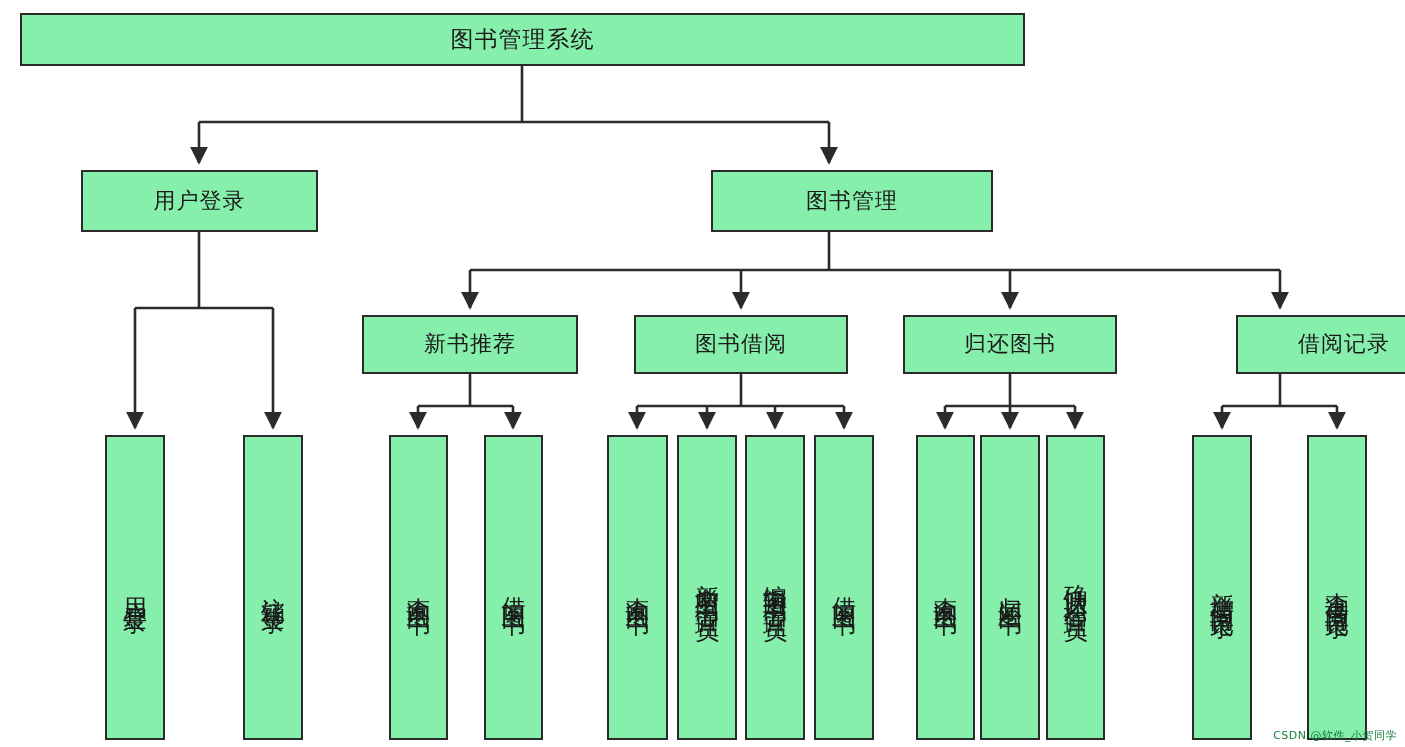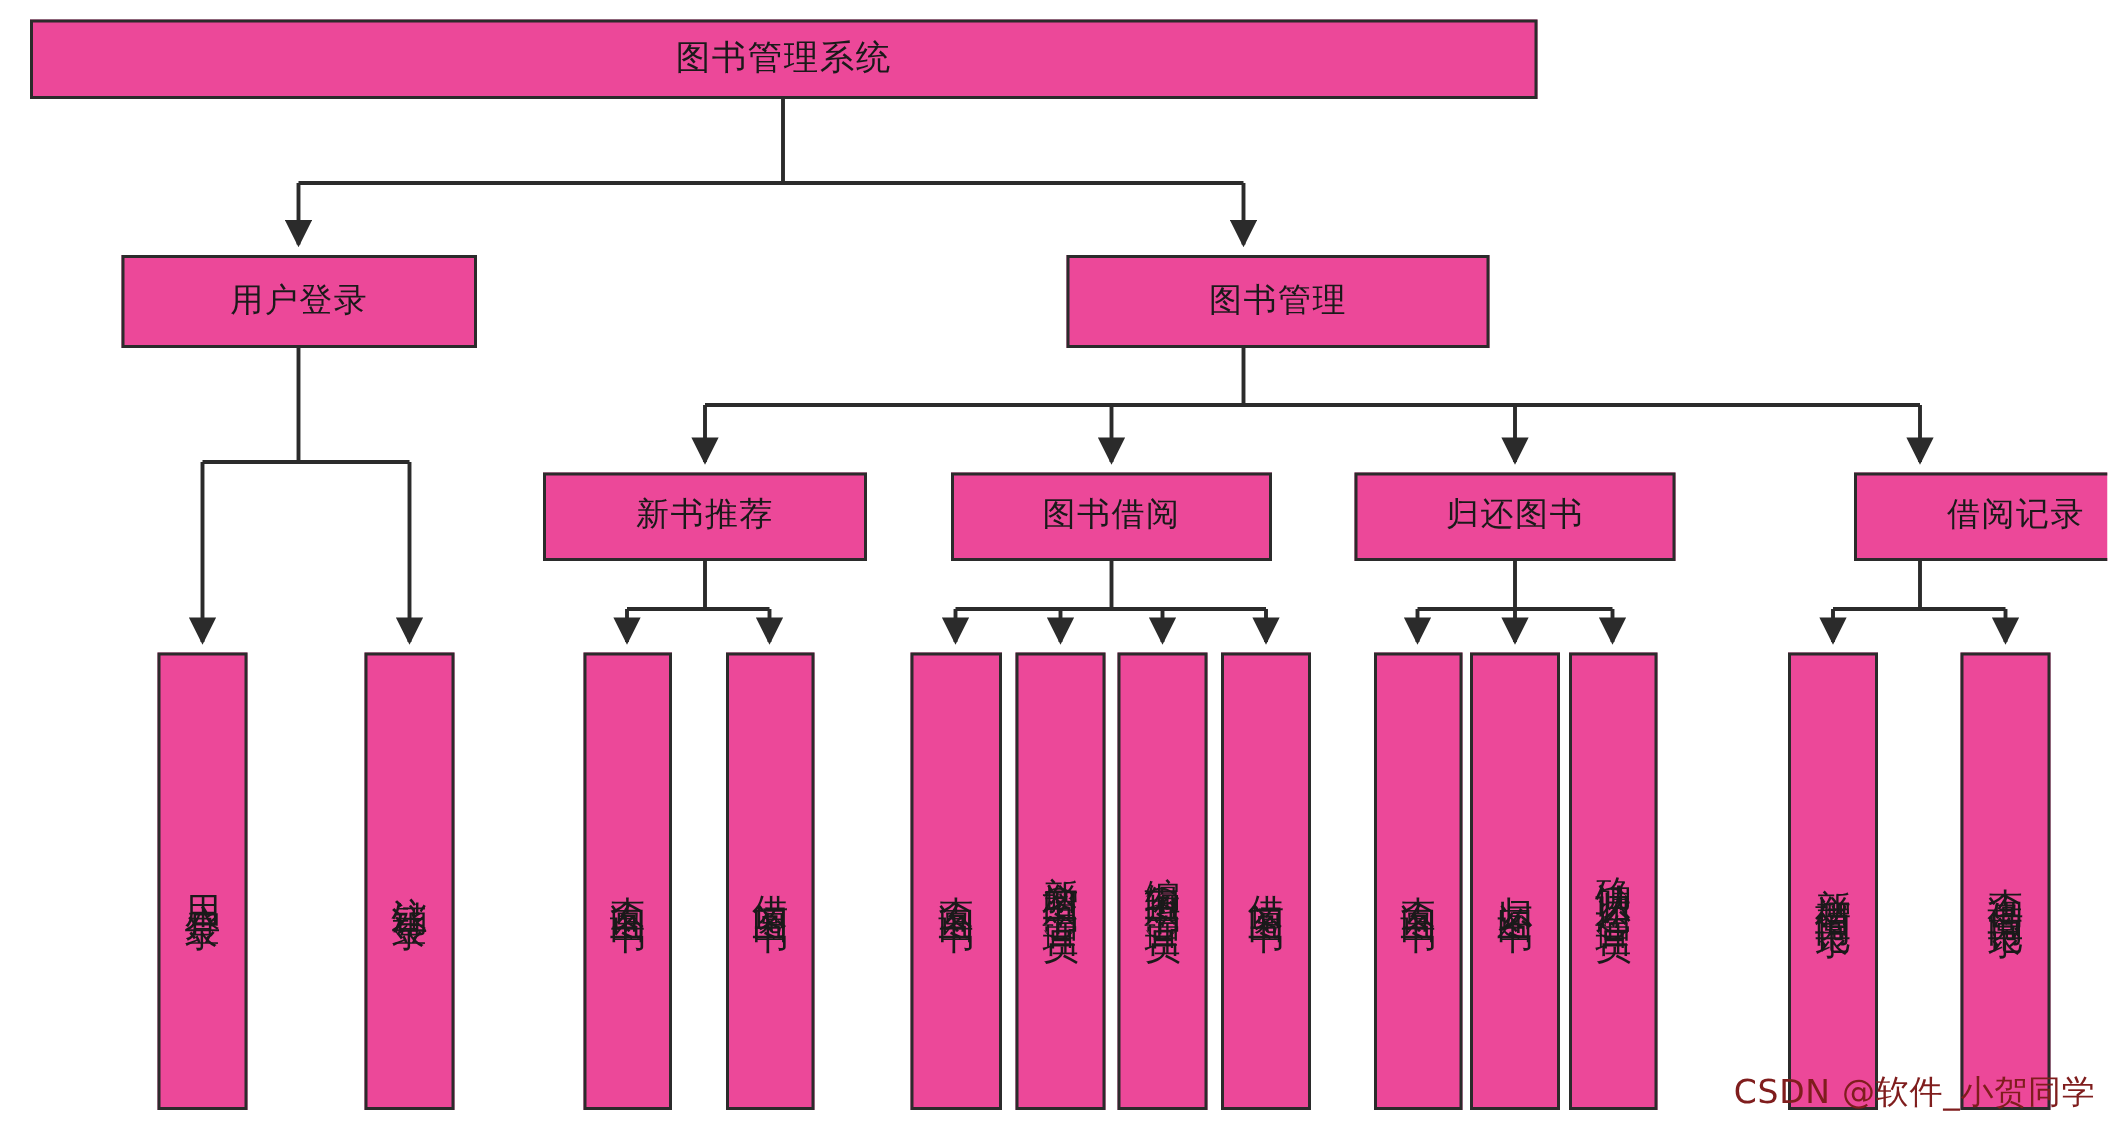--- a/index.html
+++ b/index.html
@@ -19,21 +19,21 @@
     position: absolute;
     left: 0;
     top: 0;
     width: 1405px;
     height: 747px;
   }
   .node {
     position: absolute;
     box-sizing: border-box;
     border: 2px solid #2b2b2b;
-    background: #ec4899;
+    background: #86efac;
     display: flex;
     align-items: center;
     justify-content: center;
     color: #1a1a1a;
   }
   .node .label {
     display: block;
     text-align: center;
     line-height: 1.02;
   }
@@ -53,22 +53,22 @@
     font-size: 24px;
     letter-spacing: 5px;
     line-height: 1;
     margin: auto;
     white-space: nowrap;
   }
   .watermark {
     position: absolute;
     right: 8px;
     bottom: 4px;
-    font-size: 22px;
-    color: #7f1d1d;
+    font-size: 11px;
+    color: #15803d;
     white-space: nowrap;
     letter-spacing: 0.5px;
   }
 </style>
 </head>
 <body>
 
 <div id="canvas">
 
   <svg id="wires" viewBox="0 0 1405 747" xmlns="http://www.w3.org/2000/svg">

